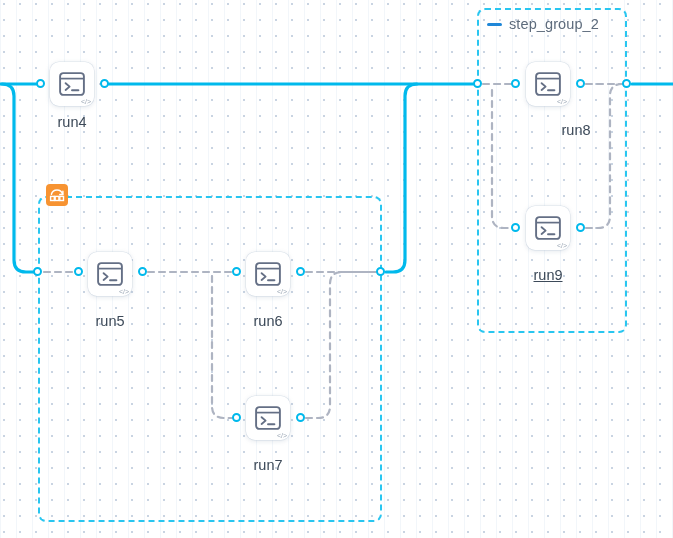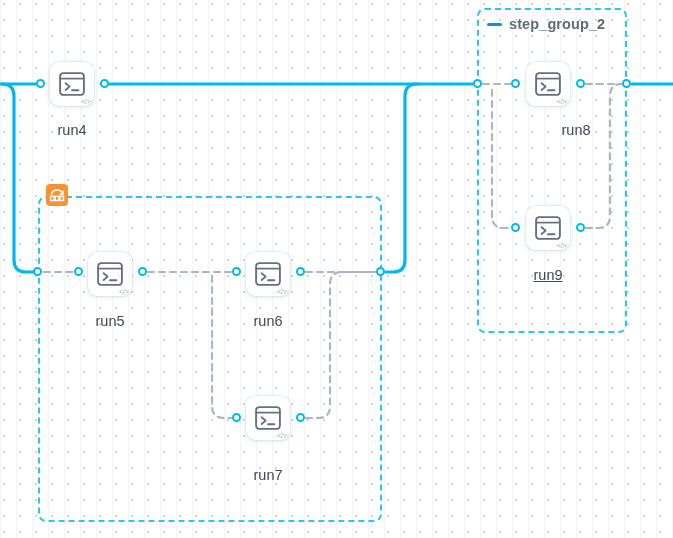--- a/index.html
+++ b/index.html
@@ -46,21 +46,20 @@
     display: inline-block;
     width: 15px;
     height: 3px;
     background: #1f87d8;
     border-radius: 2px;
   }
   .group-label {
     font-size: 14.5px;
     color: #5d6b7c;
     letter-spacing: 0.1px;
-    font-weight: bold;
   }
   .group-badge {
     position: absolute;
     width: 22px;
     height: 22px;
     border-radius: 4px;
     background: #f79331;
     display: flex;
     align-items: center;
     justify-content: center;
@@ -170,21 +169,21 @@
 
   <div class="node" style="left:50px; top:62px;">
     <svg class="term-icon" width="26" height="24" viewBox="0 0 26 24">
       <rect x="1.1" y="1.1" width="23.8" height="21.8" rx="3.2" fill="none" stroke="#646f85" stroke-width="1.9"></rect>
       <line x1="1.1" y1="6.6" x2="24.9" y2="6.6" stroke="#646f85" stroke-width="1.7"></line>
       <path d="M6.6 11.2 L10.6 14.6 L6.6 18.0" fill="none" stroke="#646f85" stroke-width="1.9" stroke-linecap="round" stroke-linejoin="round"></path>
       <line x1="13.0" y1="18.2" x2="19.4" y2="18.2" stroke="#646f85" stroke-width="1.9" stroke-linecap="round"></line>
     </svg>
     <span class="code-badge">&lt;/&gt;</span>
   </div>
-  <div class="node-label" style="left:32px; top:122px; width:80px;">run4</div>
+  <div class="node-label" style="left:32px; top:114px; width:80px;">run4</div>
 
   <div class="node" style="left:88px; top:252px;">
     <svg class="term-icon" width="26" height="24" viewBox="0 0 26 24">
       <rect x="1.1" y="1.1" width="23.8" height="21.8" rx="3.2" fill="none" stroke="#646f85" stroke-width="1.9"></rect>
       <line x1="1.1" y1="6.6" x2="24.9" y2="6.6" stroke="#646f85" stroke-width="1.7"></line>
       <path d="M6.6 11.2 L10.6 14.6 L6.6 18.0" fill="none" stroke="#646f85" stroke-width="1.9" stroke-linecap="round" stroke-linejoin="round"></path>
       <line x1="13.0" y1="18.2" x2="19.4" y2="18.2" stroke="#646f85" stroke-width="1.9" stroke-linecap="round"></line>
     </svg>
     <span class="code-badge">&lt;/&gt;</span>
   </div>
@@ -203,21 +202,21 @@
 
   <div class="node" style="left:246px; top:396px;">
     <svg class="term-icon" width="26" height="24" viewBox="0 0 26 24">
       <rect x="1.1" y="1.1" width="23.8" height="21.8" rx="3.2" fill="none" stroke="#646f85" stroke-width="1.9"></rect>
       <line x1="1.1" y1="6.6" x2="24.9" y2="6.6" stroke="#646f85" stroke-width="1.7"></line>
       <path d="M6.6 11.2 L10.6 14.6 L6.6 18.0" fill="none" stroke="#646f85" stroke-width="1.9" stroke-linecap="round" stroke-linejoin="round"></path>
       <line x1="13.0" y1="18.2" x2="19.4" y2="18.2" stroke="#646f85" stroke-width="1.9" stroke-linecap="round"></line>
     </svg>
     <span class="code-badge">&lt;/&gt;</span>
   </div>
-  <div class="node-label" style="left:228px; top:457px; width:80px;margin-top:10px;">run7</div>
+  <div class="node-label" style="left:228px; top:457px; width:80px;">run7</div>
 
   <div class="node" style="left:526px; top:62px;">
     <svg class="term-icon" width="26" height="24" viewBox="0 0 26 24">
       <rect x="1.1" y="1.1" width="23.8" height="21.8" rx="3.2" fill="none" stroke="#646f85" stroke-width="1.9"></rect>
       <line x1="1.1" y1="6.6" x2="24.9" y2="6.6" stroke="#646f85" stroke-width="1.7"></line>
       <path d="M6.6 11.2 L10.6 14.6 L6.6 18.0" fill="none" stroke="#646f85" stroke-width="1.9" stroke-linecap="round" stroke-linejoin="round"></path>
       <line x1="13.0" y1="18.2" x2="19.4" y2="18.2" stroke="#646f85" stroke-width="1.9" stroke-linecap="round"></line>
     </svg>
     <span class="code-badge">&lt;/&gt;</span>
   </div>

